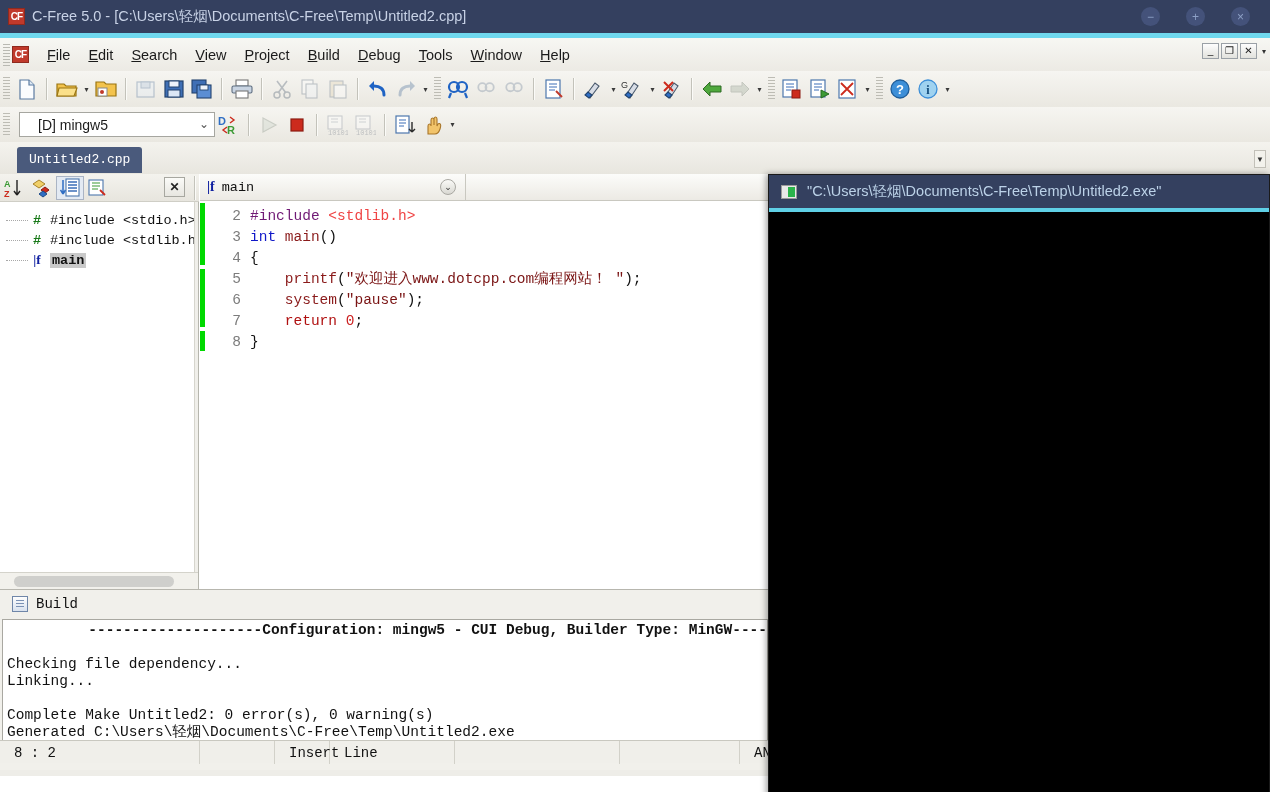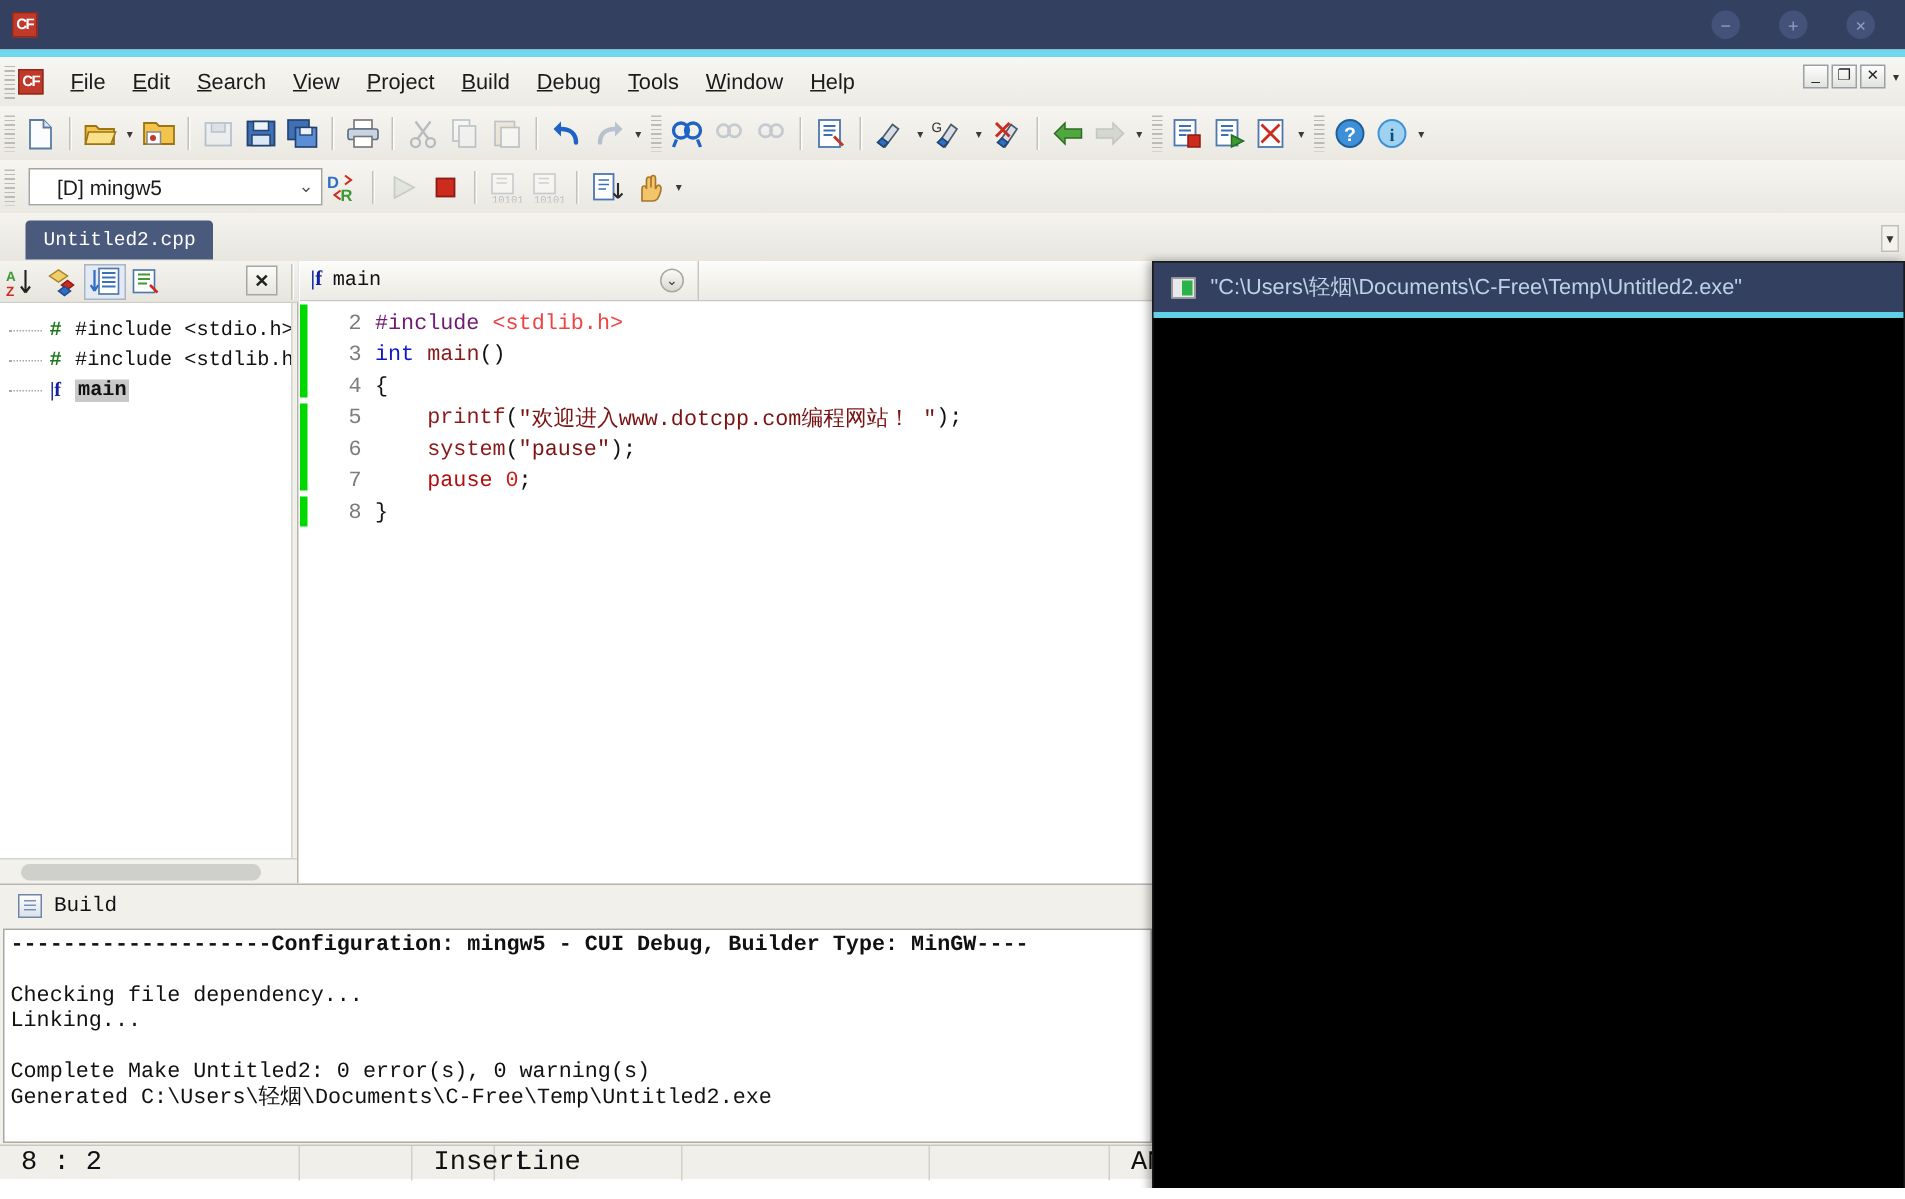--- a/index.html
+++ b/index.html
@@ -190,28 +190,28 @@
   .bp-tabicon::after{ content:""; position:absolute; left:3px; top:3px; right:3px; height:1px;
     box-shadow:0 0 0 0 #6f86a8, 0 3px 0 0 #7b92b4, 0 6px 0 0 #7b92b4; background:#7b92b4; }
   .bp-tablabel { font-family:"Liberation Mono", monospace; font-size: 14px; color:#111; }
   .bp-out {
     position: absolute; left: 2px; top: 29px; width: 766px; height: 143px;
     background: #ffffff; border: 1px solid #a9a8a1;
     font-family: "Liberation Mono", monospace; font-size: 14.5px; color:#111;
     padding: 2px 0 0 4px; overflow: hidden; white-space: pre;
   }
   .bp-out .bline { height: 17px; line-height: 17px; }
-  .bp-out .bline.bold { font-weight: bold; }
+  .bp-out .bline.bold { font-weight: bold; text-align: right; }
 
   
   .statusbar {
-    position: absolute; left: 0; top: 763px; width: 1270px; height: 23px;
+    position: absolute; left: 0; top: 740px; width: 1270px; height: 23px;
     background: #f0efea; border-top: 1px solid #c9c8c0;
-    display: flex; align-items: center;
-    font-family: "Liberation Mono", monospace; font-size: 18px; color:#111;
+    display: flex; align-items: flex-start;
+    font-family: "Liberation Mono", monospace; font-size: 14px; color:#111;
   }
   .sb-cell { height: 23px; display:flex; align-items:center; padding-left: 14px;
     border-right: 1px solid #d2d1c9; }
   .sb-top-strip { position:absolute; left:0; top:770px; width:1270px; height:6px; background:#eeede8; }
 
   
   .console {
     position: absolute; left: 768px; top: 174px; width: 502px; height: 625px;
     background: #000000; border: 1px solid #1a1a1a;
     box-shadow: -2px 0 6px rgba(0,0,0,0.35);
@@ -231,20 +231,21 @@
 </style>
 </head>
 <body>
 
 <div id="app">
 
   <div class="titlebar">
     <div class="app-icon-sm">
       <span>CF</span>
     </div>
+    <span class="titlebar-text">C-Free 5.0 - [C:\Users\轻烟\Documents\C-Free\Temp\Untitled2.cpp]</span>
     <div class="win-btns">
       <div class="win-btn">
         <span>−</span>
       </div>
       <div class="win-btn">
         <span>+</span>
       </div>
       <div class="win-btn">
         <span>×</span>
       </div>
@@ -628,21 +629,21 @@
         <div class="marker-green" style="top:2px;height:62px;"></div>
         <div class="marker-green" style="top:68px;height:58px;"></div>
         <div class="marker-green" style="top:130px;height:20px;"></div>
       </div>
       <div class="code-lines">
           <div class="cl"><span class="lnum">2</span><span class="k-pre">#include</span><span class="k-plain"> </span><span class="k-inc">&lt;stdlib.h&gt;</span></div>
           <div class="cl"><span class="lnum">3</span><span class="k-key">int</span><span class="k-plain"> </span><span class="k-fn">main</span><span class="k-plain">()</span></div>
           <div class="cl"><span class="lnum">4</span><span class="k-plain">{</span></div>
           <div class="cl"><span class="lnum">5</span><span class="k-plain">    </span><span class="k-fn">printf</span><span class="k-plain">(</span><span class="k-str">"欢迎进入www.dotcpp.com编程网站！ "</span><span class="k-plain">);</span></div>
           <div class="cl"><span class="lnum">6</span><span class="k-plain">    </span><span class="k-fn">system</span><span class="k-plain">(</span><span class="k-str">"pause"</span><span class="k-plain">);</span></div>
-          <div class="cl"><span class="lnum">7</span><span class="k-plain">    </span><span class="k-ret">pause</span><span class="k-plain"> </span><span class="k-num">0</span><span class="k-plain">;</span></div>
+          <div class="cl"><span class="lnum">7</span><span class="k-plain">    </span><span class="k-ret">return</span><span class="k-plain"> </span><span class="k-num">0</span><span class="k-plain">;</span></div>
           <div class="cl"><span class="lnum">8</span><span class="k-plain">}</span></div>
         </div>
     </div>
   </div>
 
   <div class="buildpanel">
     <div class="bp-tabrow">
       <span class="bp-tabicon"></span>
       <span class="bp-tablabel">Build</span>
     </div>

